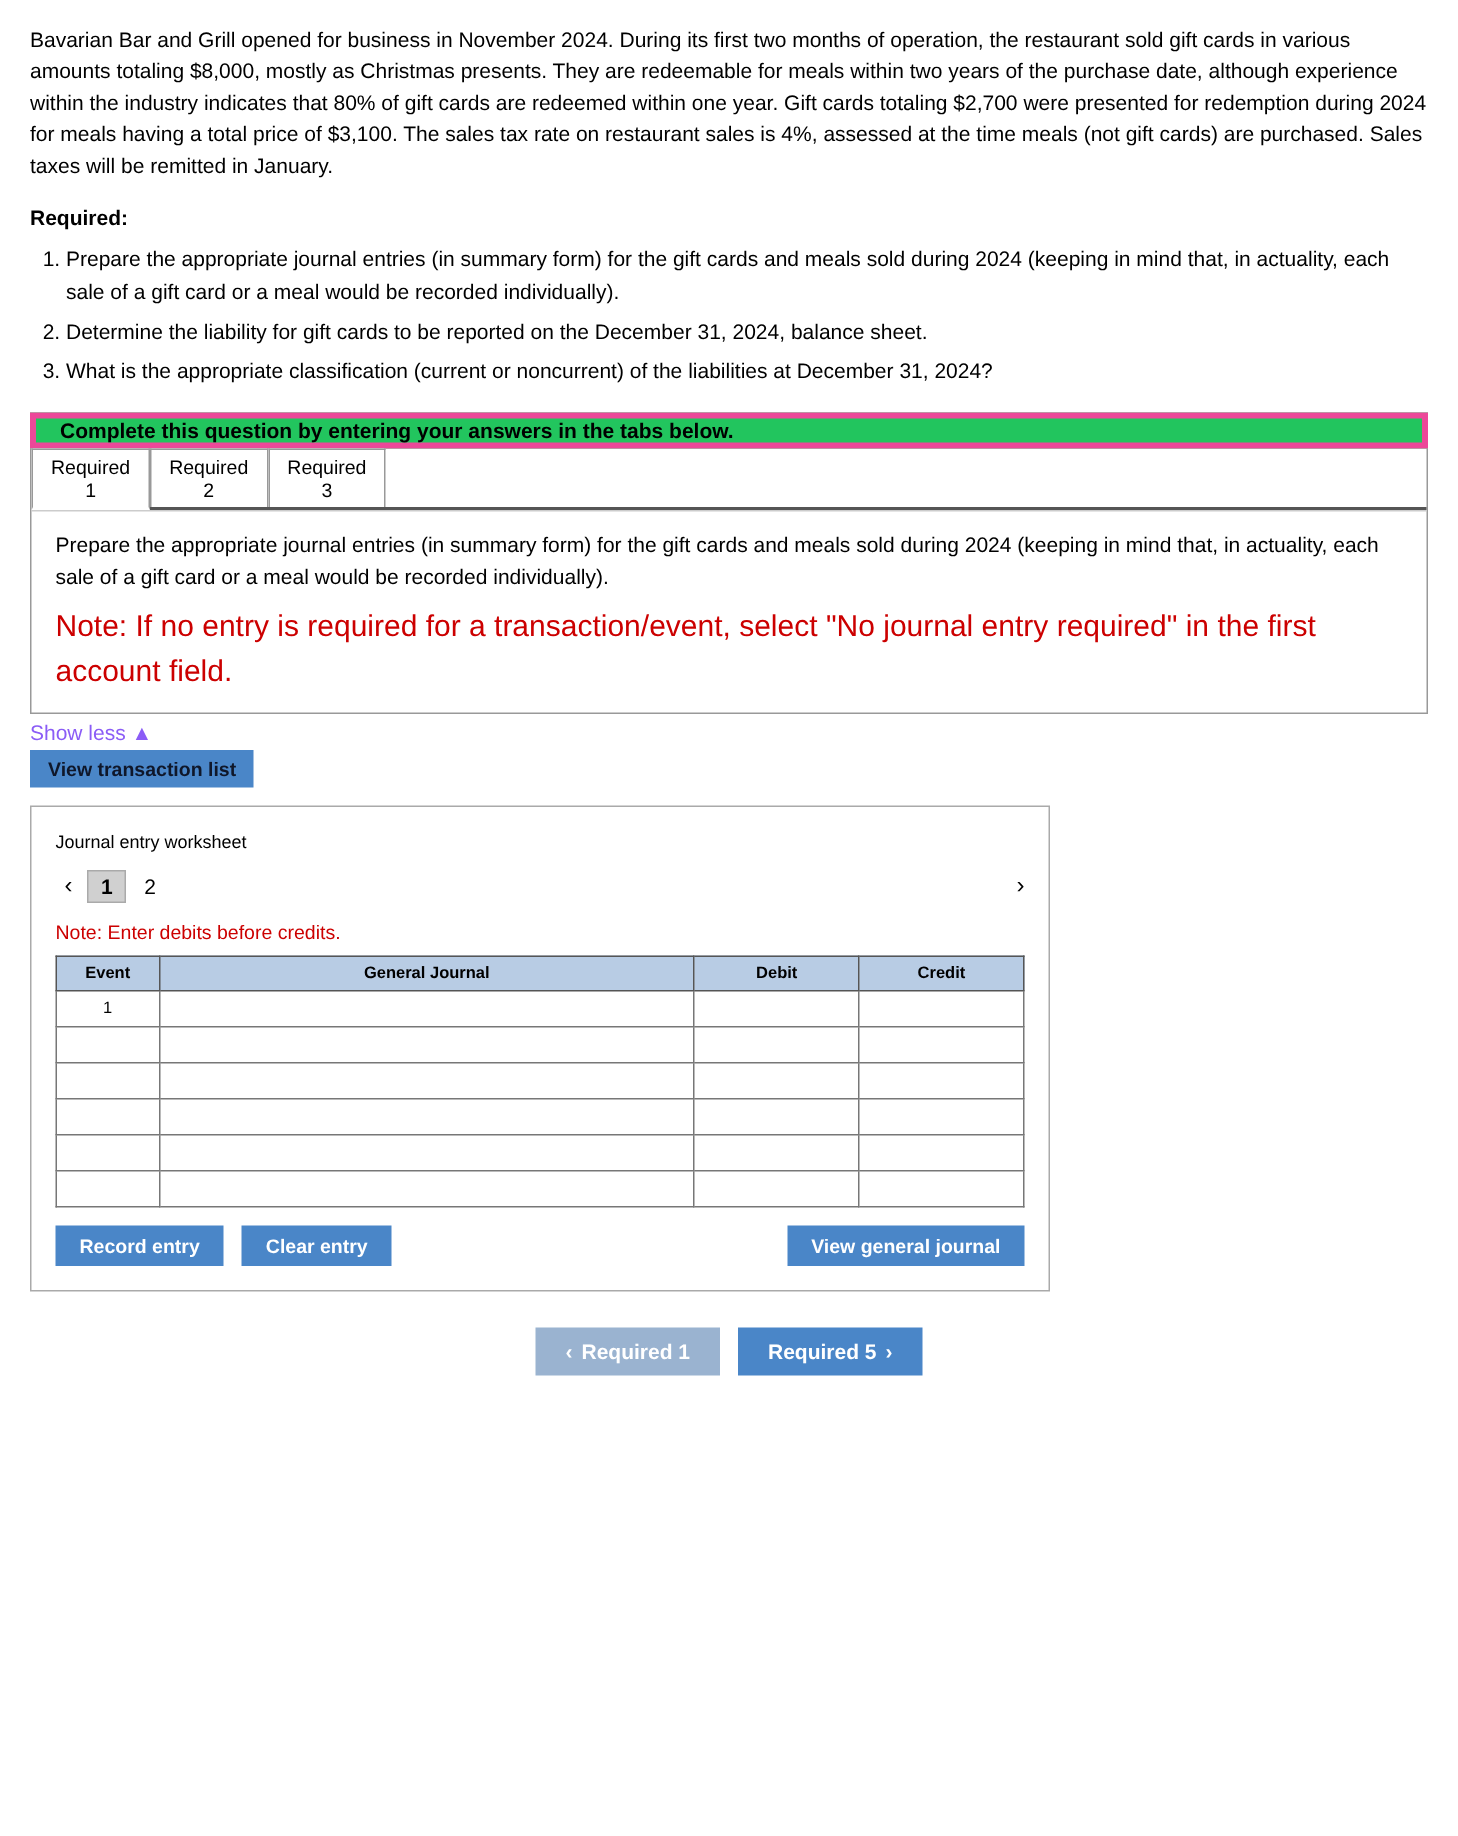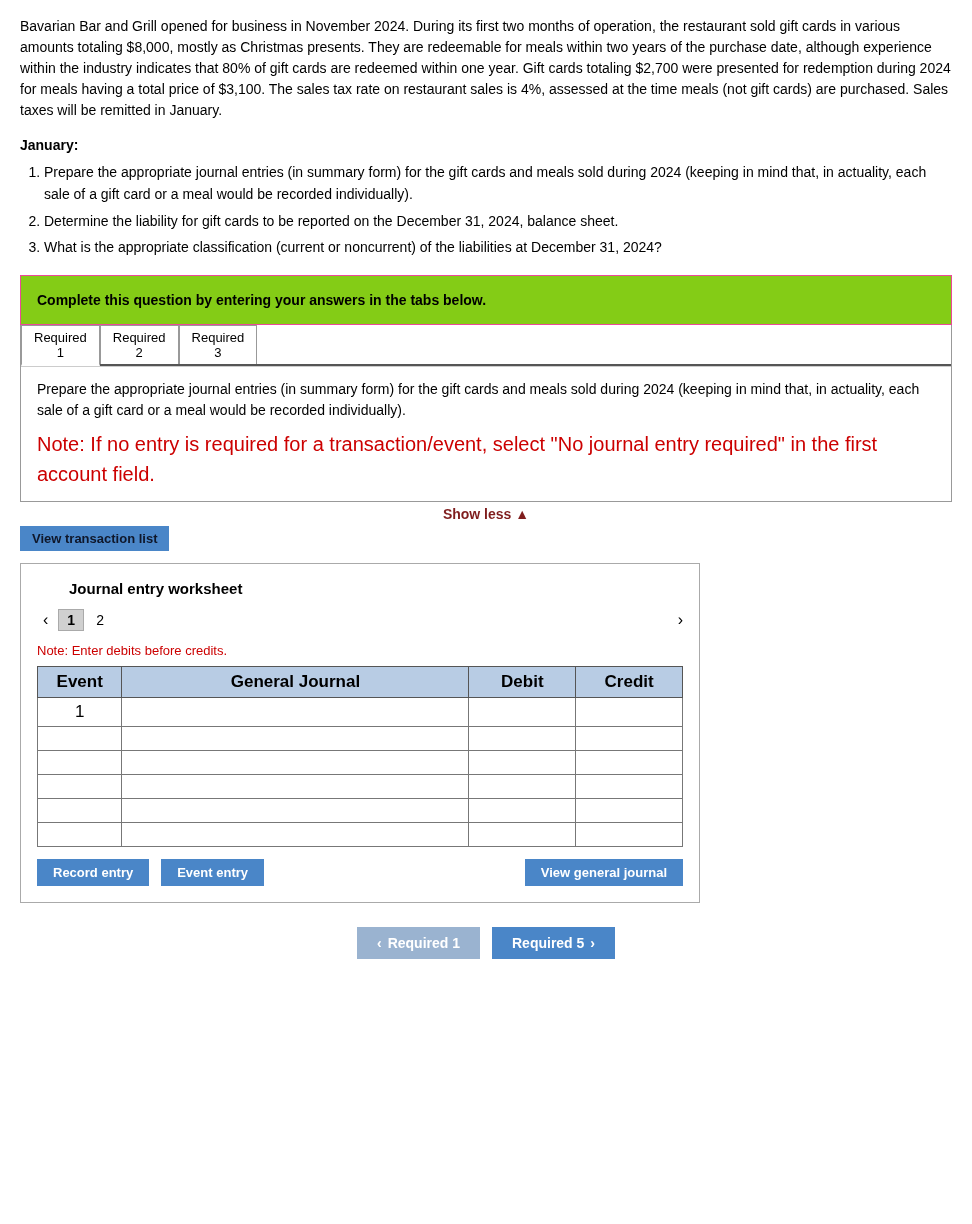--- a/index.html
+++ b/index.html
@@ -23,23 +23,23 @@
     }
     .numbered-list {
       margin-left: 24px;
       margin-bottom: 16px;
       line-height: 1.6;
     }
     .numbered-list li {
       margin-bottom: 4px;
     }
     .complete-box {
-      background: #84cc16;
-      border: 1px solid #ec4899;
-      padding: 16px 16px;
+      background: #22c55e;
+      border: 4px solid #ec4899;
+      padding: 0 16px;
       font-weight: bold;
       font-size: 14px;
       margin-bottom: 0;
     }
     .tabs-container {
       border: 1px solid #999;
       border-top: none;
       margin-bottom: 0;
     }
     .tabs-row {
@@ -67,23 +67,23 @@
       font-size: 14px;
       line-height: 1.5;
       border-top: 1px solid #ccc;
     }
     .note-red {
       color: #cc0000;
       font-size: 20px;
       margin-top: 8px;
     }
     .show-less {
-      text-align: center;
-      color: #7f1d1d;
-      font-weight: bold;
+      text-align: left;
+      color: #8b5cf6;
+      font-weight: normal;
       font-size: 14px;
       padding: 4px 0;
       cursor: pointer;
     }
     .view-transaction-btn {
       display: inline-block;
       background: #4a86c8;
       color: #0f172a;
       padding: 5px 12px;
       font-size: 13px;
@@ -92,24 +92,23 @@
       margin-bottom: 12px;
       border: none;
     }
     .journal-worksheet {
       border: 1px solid #aaa;
       padding: 16px;
       max-width: 680px;
       margin-bottom: 16px;
     }
     .journal-title {
-      font-weight: bold;
-      font-size: 15px;
-      margin-bottom: 12px;
-      margin-left: 32px;
+      font-weight: normal;
+      font-size: 12px;
+      margin-bottom: 12px;
     }
     .nav-row {
       display: flex;
       align-items: center;
       margin-bottom: 12px;
       gap: 4px;
     }
     .nav-arrow {
       font-size: 16px;
       cursor: pointer;
@@ -144,21 +143,21 @@
     }
     .note-debits {
       color: #cc0000;
       font-size: 13px;
       margin-bottom: 8px;
     }
     .journal-table {
       width: 100%;
       border-collapse: collapse;
       margin-bottom: 12px;
-      font-size: 17px;
+      font-size: 11px;
     }
     .journal-table th {
       background: #b8cce4;
       border: 1px solid #555;
       padding: 5px 8px;
       text-align: center;
       font-weight: bold;
     }
     .journal-table th.general-journal-header {
       background: #b8cce4;
@@ -242,21 +241,21 @@
   </style>
 </head>
 <body>
 
 
 
 
 <p class="intro-text">Bavarian Bar and Grill opened for business in November 2024. During its first two months of operation, the restaurant sold gift cards in various amounts totaling $8,000, mostly as Christmas presents. They are redeemable for meals within two years of the purchase date, although experience within the industry indicates that 80% of gift cards are redeemed within one year. Gift cards totaling $2,700 were presented for redemption during 2024 for meals having a total price of $3,100. The sales tax rate on restaurant sales is 4%, assessed at the time meals (not gift cards) are purchased. Sales taxes will be remitted in January.</p>
 
 
-<p class="required-heading">January:</p>
+<p class="required-heading">Required:</p>
 
 
 <ol class="numbered-list">
   <li>Prepare the appropriate journal entries (in summary form) for the gift cards and meals sold during 2024 (keeping in mind that, in actuality, each sale of a gift card or a meal would be recorded individually).</li>
   <li>Determine the liability for gift cards to be reported on the December 31, 2024, balance sheet.</li>
   <li>What is the appropriate classification (current or noncurrent) of the liabilities at December 31, 2024?</li>
 </ol>
 
 
 <div class="complete-box">
@@ -359,21 +358,21 @@
         </tr>
       </tbody>
   </table>
 
   <div class="btn-row">
     <div class="btn-left">
       <button class="btn-blue">
         <span>Record entry</span>
       </button>
       <button class="btn-blue">
-        <span>Event entry</span>
+        <span>Clear entry</span>
       </button>
     </div>
     <button class="btn-blue-outline">
       <span>View general journal</span>
     </button>
   </div>
 </div>
 
 
 <div class="bottom-nav">

